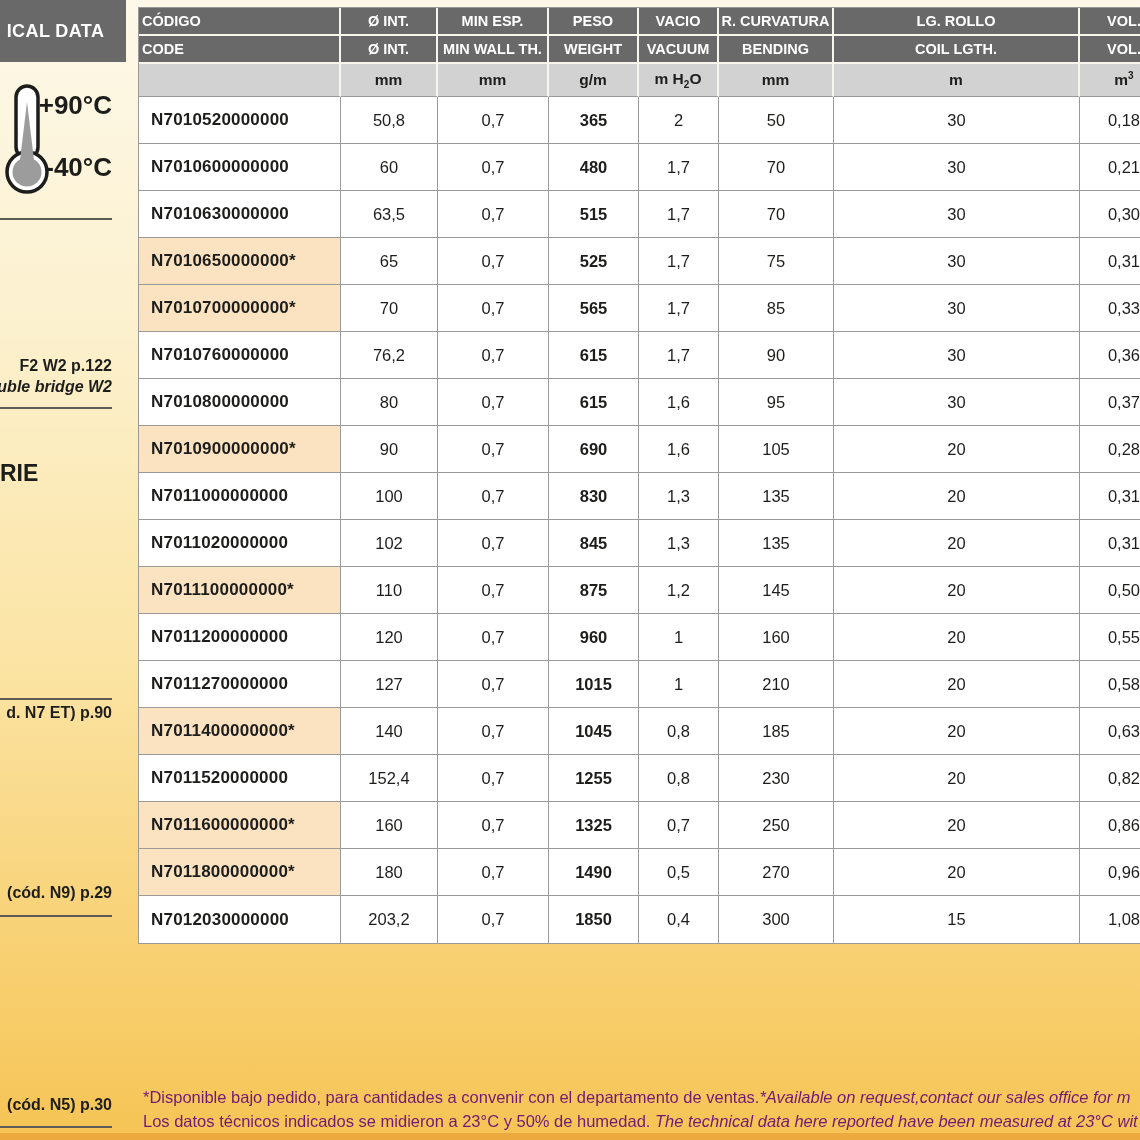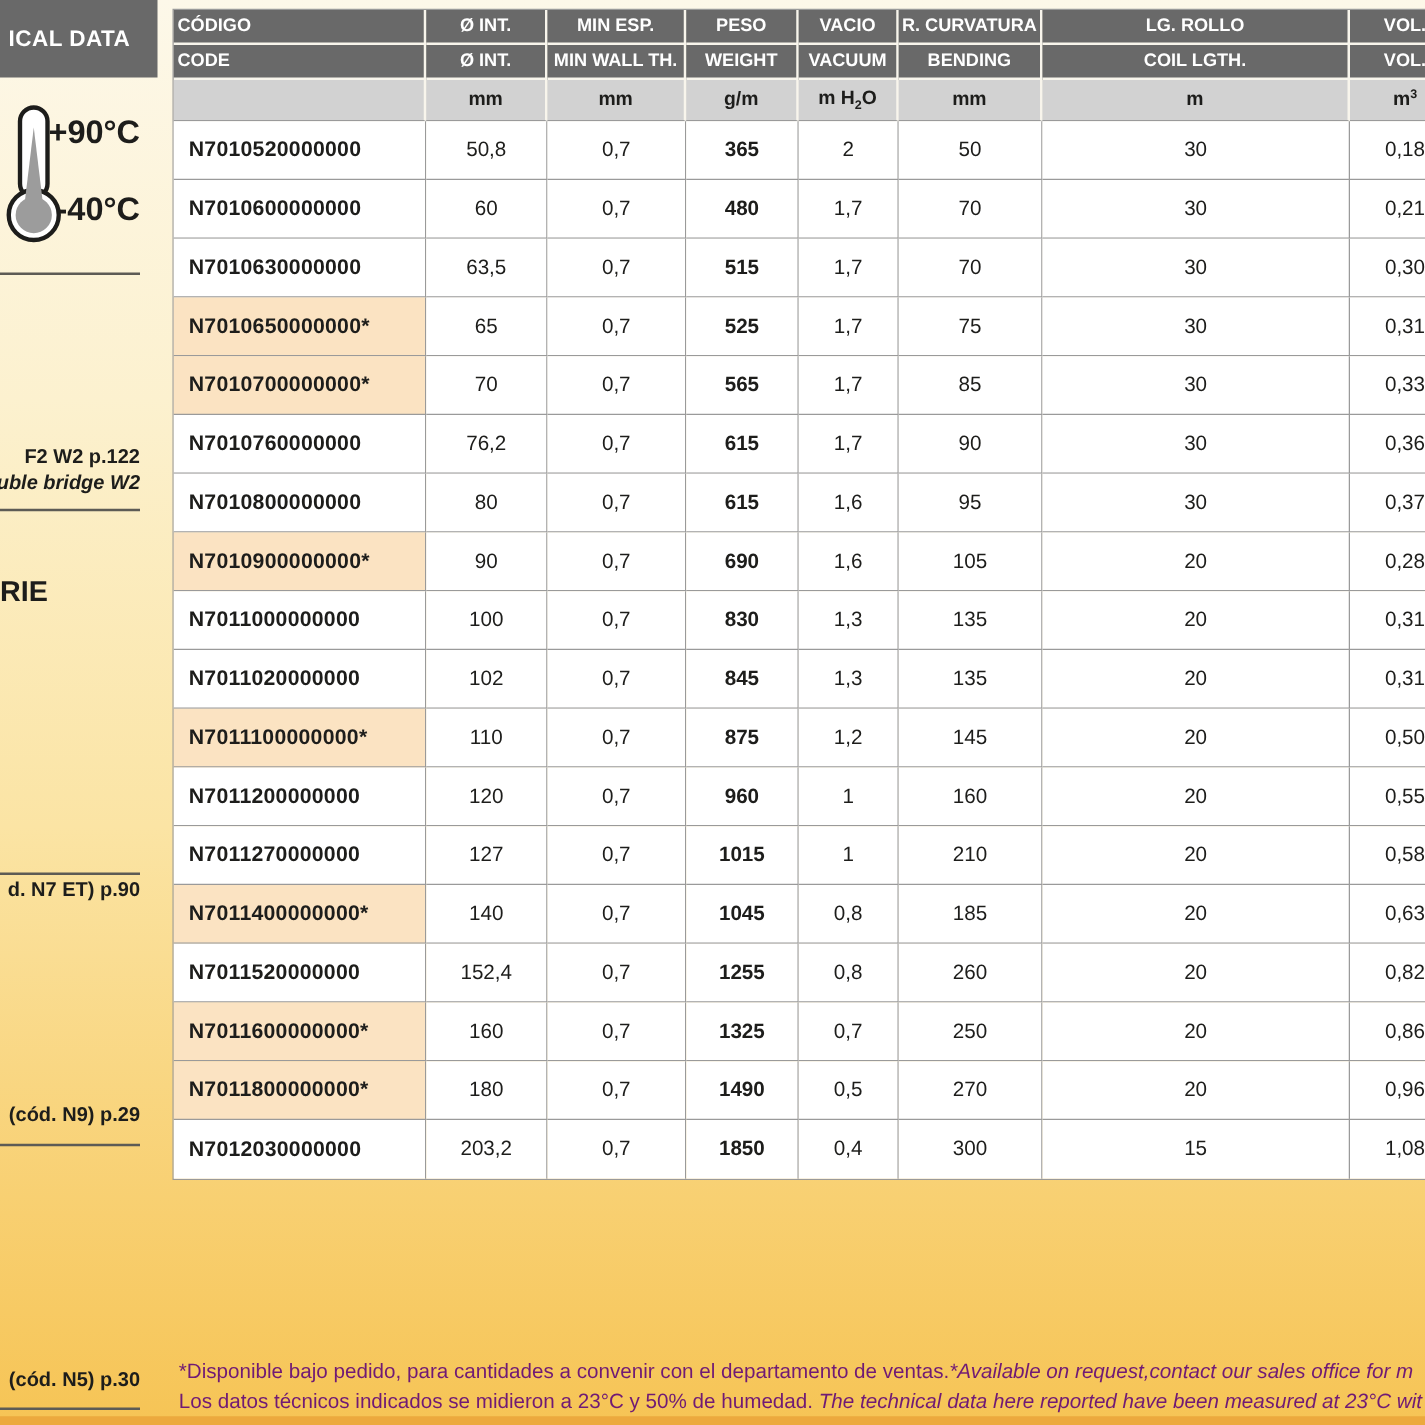--- a/index.html
+++ b/index.html
@@ -308,21 +308,21 @@
         <td>185</td>
         <td>20</td>
         <td>0,63</td>
       </tr>
       <tr>
         <td class="code">N7011520000000</td>
         <td>152,4</td>
         <td>0,7</td>
         <td class="weight">1255</td>
         <td>0,8</td>
-        <td>260</td>
+        <td>230</td>
         <td>20</td>
         <td>0,82</td>
       </tr>
       <tr>
         <td class="code hl">N7011600000000*</td>
         <td>160</td>
         <td>0,7</td>
         <td class="weight">1325</td>
         <td>0,7</td>
         <td>250</td>

